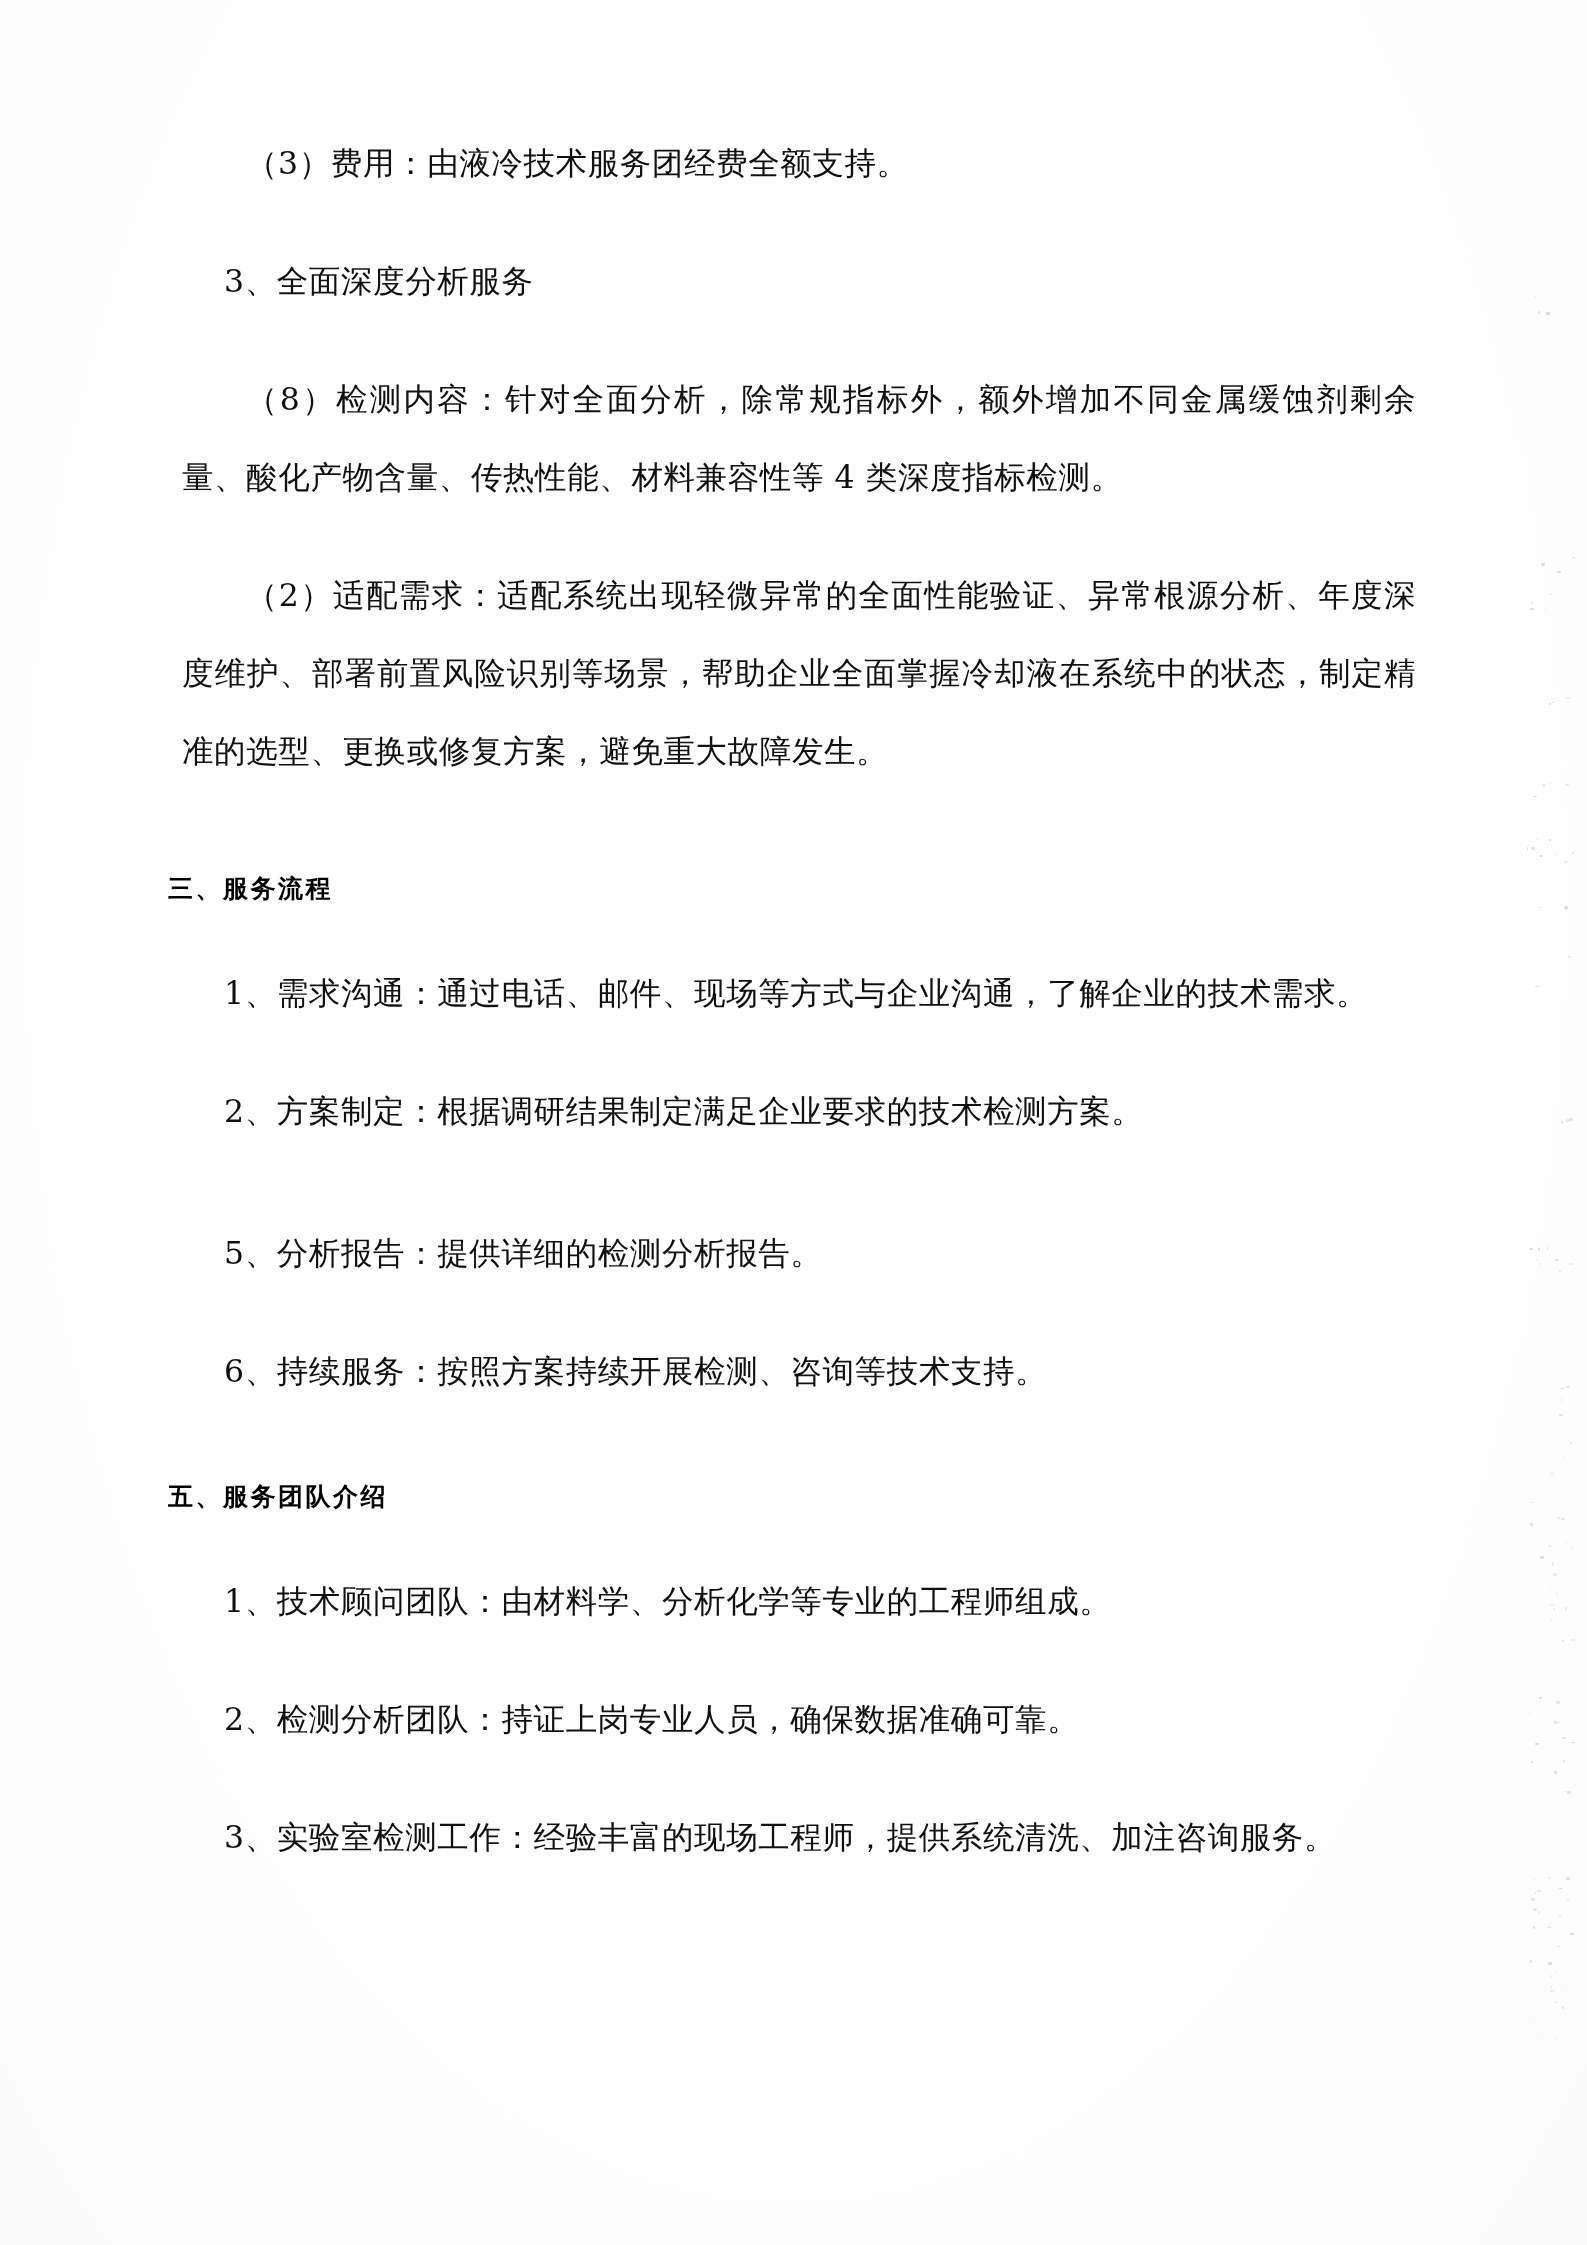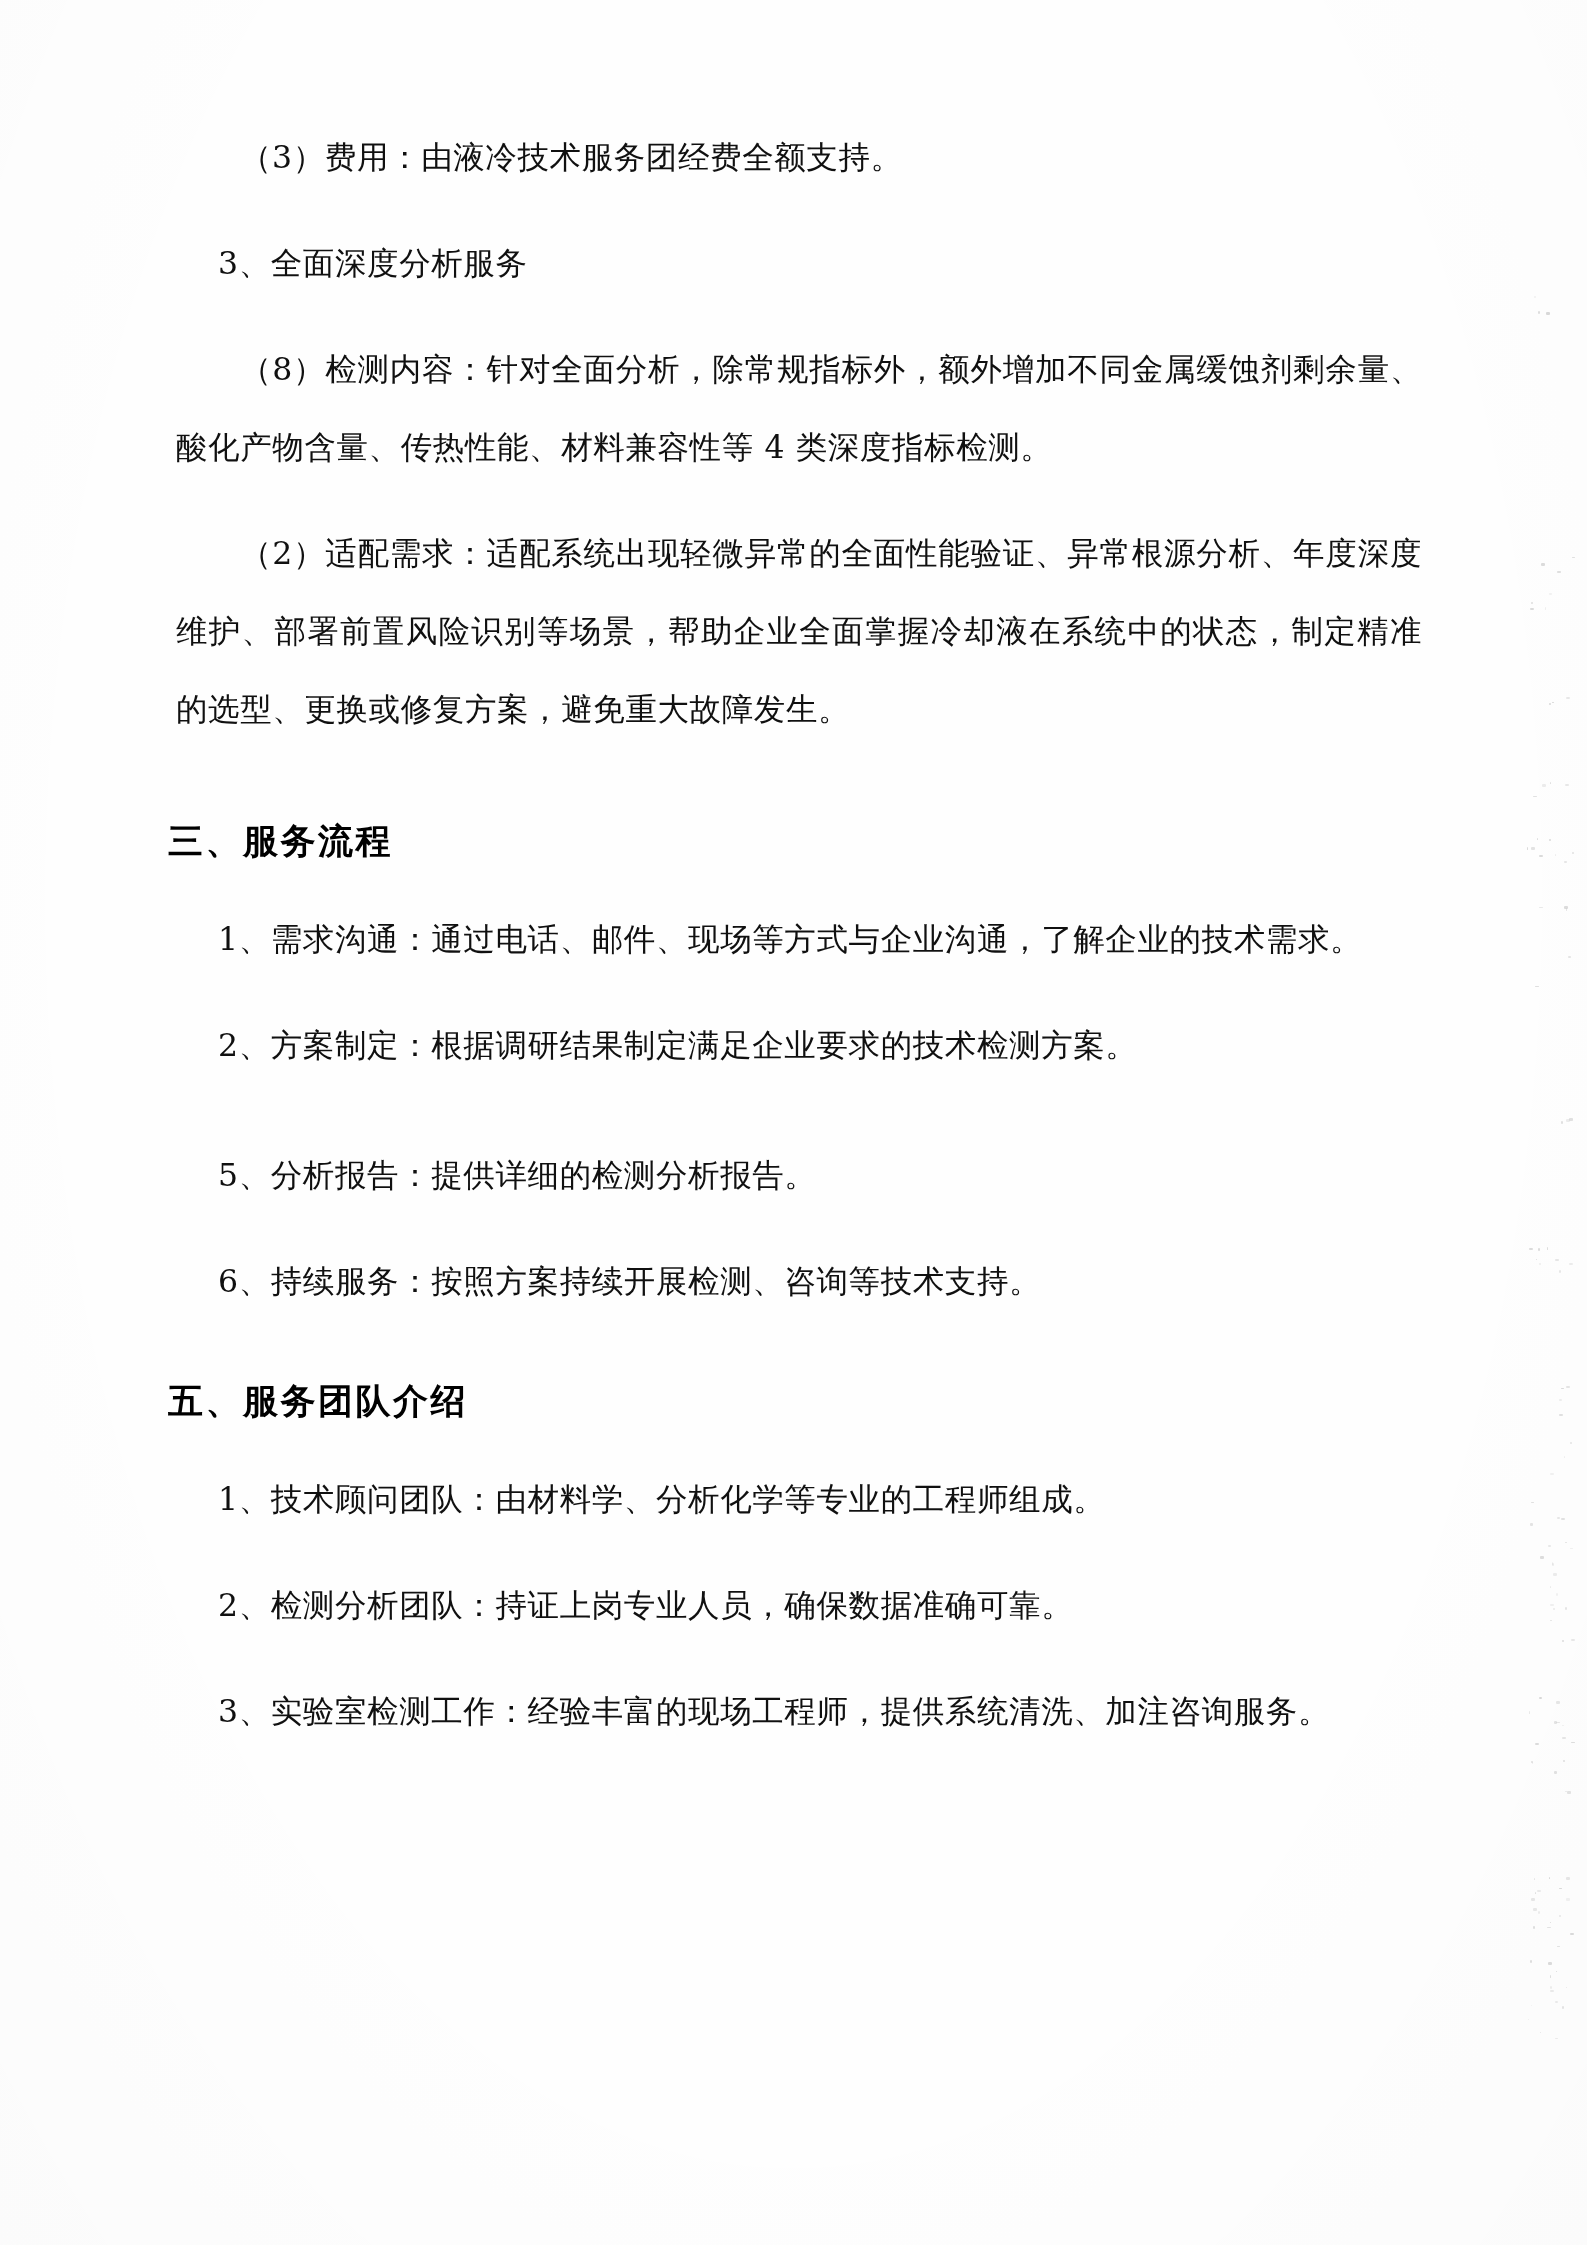--- a/index.html
+++ b/index.html
@@ -33,37 +33,37 @@
     width: 1262px;
   }
 
   
   .para {
     font-size: 31.5px;
     line-height: 78px;
     letter-spacing: 0.6px;
     text-align: justify;
     text-justify: inter-ideograph;
-    margin: 8px;
+    margin: 14px;
     color: #101010;
     font-weight: 500;
   }
   .para.indent {
     text-indent: 64px;
   }
   .para.hang {
     text-indent: 42px;
   }
 
   .spacer-sm { height: 12px; }
   .spacer-md { height: 34px; }
   .spacer-lg { height: 52px; }
 
   .heading {
-    font-size: 35px;
+    font-size: 25px;
     line-height: 78px;
     font-weight: 700;
     letter-spacing: 2.5px;
     margin: 0;
     color: #000000;
     font-family: "DejaVu Serif", "Liberation Serif", serif;
   }
 
   
   .speckles {

